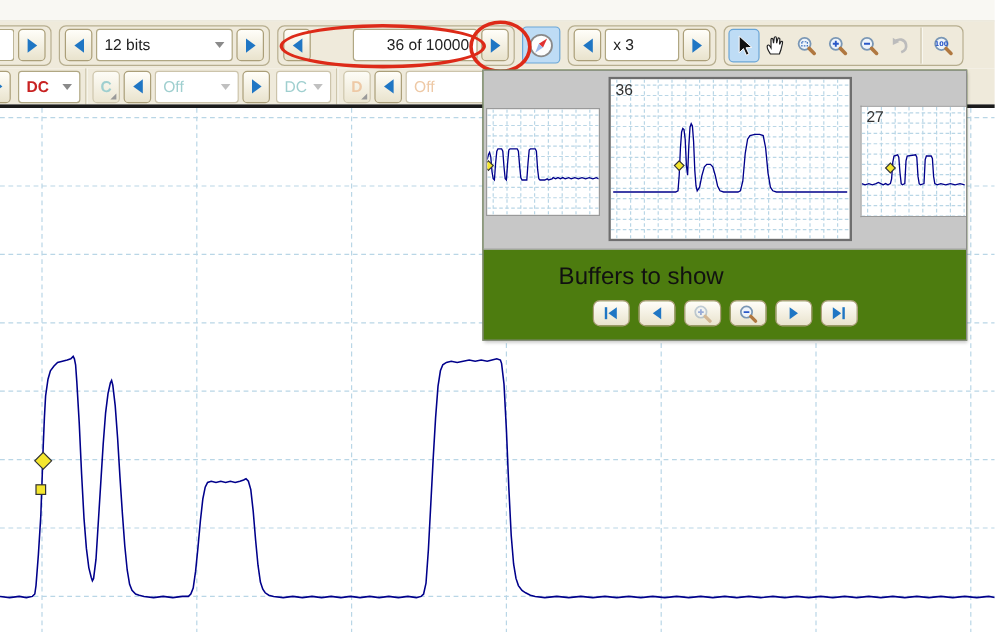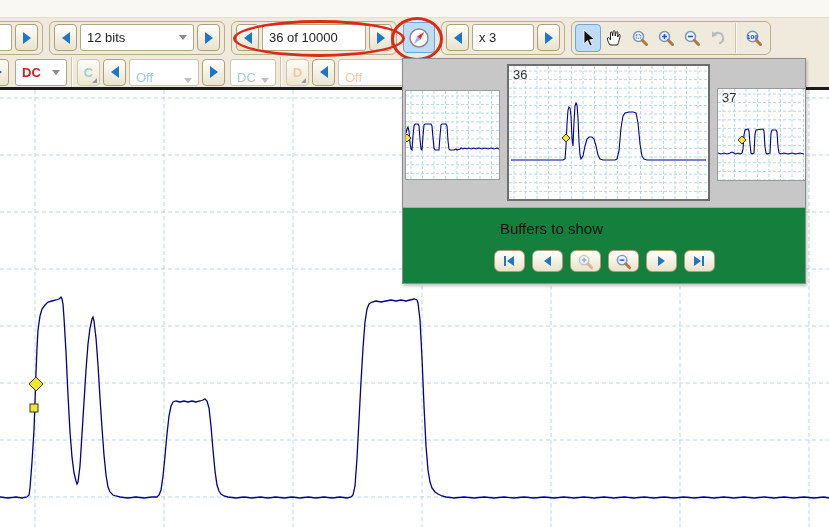--- a/index.html
+++ b/index.html
@@ -26,21 +26,21 @@
     font-family:"DejaVu Sans", sans-serif; }
   .tbtn.sel { background:#bedcf5; border-color:#6aa6d8; }
   .arrow-l::before { content:""; display:block; width:0; height:0;
     border:6px solid transparent; border-right:8px solid #1f76c4; border-left:0; }
   .arrow-r::before { content:""; display:block; width:0; height:0;
     border:6px solid transparent; border-left:8px solid #1f76c4; border-right:0; }
   .combo { height:27px; background:#fff; border:1px solid #b0a783; border-radius:3px;
     display:flex; align-items:center; padding:0 6px; font-size:13px; color:#222; }
   .combo .caret { margin-left:auto; width:0; height:0; border:4px solid transparent;
     border-top:5px solid #8a8a8a; transform:translateY(2px); }
-  .combo.dis { border-color:#ccc4ab;align-items:flex-end; }
+  .combo.dis { border-color:#ccc4ab; }
   .sep { width:2px; height:30px; margin:0 4px;
     border-left:1px solid #cdc5ab; border-right:1px solid #fbfaf4; }
   .chanbtn { position:relative; width:23px; height:27px; border:1px solid #cfc7ad;
     border-radius:4px; background:linear-gradient(#fdfcf6,#ece6d2);
     display:flex; align-items:center; justify-content:center;
     font-size:13px; font-weight:bold; }
   .chanbtn .corner { position:absolute; right:2px; bottom:2px; width:0; height:0;
     border-left:5px solid transparent; border-bottom:5px solid #9a9a9a; }
   .teal { color:#9fcfcf; } .orange { color:#eec9a6; }
   .red-text { color:#c82222; font-weight:bold; }
@@ -56,32 +56,32 @@
     pointer-events:none; z-index:50; }
   .e1 { left:233px; top:20px; width:172px; height:37px; }
   .e2 { left:391px; top:17px; width:52px; height:44px; }
 
   
   .chart { position:absolute; left:0; top:90px; width:829px; height:437px;
     background:#fff; }
 
   
   .popup { position:absolute; left:402px; top:58px; width:404px; height:226px;
-    background:#15803d; border:1px solid #8c8c8c; z-index:100;
+    background:#4d7c0f; border:1px solid #8c8c8c; z-index:100;
     box-shadow:1px 2px 3px rgba(0,0,0,.25); }
   .thumb-strip { position:absolute; left:0; top:0; width:402px; height:149px;
     background:#c7c7c7; border-bottom:1px solid #a8a8a8; overflow:hidden; }
   .thumb { position:absolute; background:#fff; border:1px solid #9a9a9a; overflow:hidden; }
   .thumb.current { border:2px solid #6e6e6e; }
   .thumb-label { position:absolute; left:4px; top:1px; font-size:13px; color:#333; z-index:5; }
   .popup-bottom { position:absolute; left:0; top:149px; width:402px; height:75px; }
   .bts-row { position:absolute; left:0; top:8px; width:402px; height:26px;
     display:flex; align-items:center; }
   .bts-label { position:absolute; left:0; width:200px; text-align:right;
-    font-size:15px; color:#111; top:4px; }
+    font-size:20px; color:#111; top:4px; }
   .bts-combo { position:absolute; left:206px; top:0; width:118px; height:26px;
     background:#fff; border:1px solid #b0b0b0; display:flex; align-items:center;
     padding:0 6px; font-size:14px; color:#a8a8a8; }
   .bts-combo .caret { margin-left:auto; width:0; height:0; border:5px solid transparent;
     border-top:6px solid #a0a0a0; transform:translateY(3px); }
   .nav-row { position:absolute; left:0; top:42px; width:402px; display:flex;
     justify-content:center; gap:7px; }
   .navbtn { width:31px; height:22px; border:1px solid #ab9f79; border-radius:6px;
     background:linear-gradient(#fffef9,#e9e3cd); display:flex; align-items:center;
     justify-content:center; gap:1px; }
@@ -115,21 +115,21 @@
         <span class="caret"></span>
       </div>
       <div class="tbtn">
           <span class="arrow-r"></span>
         </div>
     </div>
     <div class="tgroup">
       <div class="tbtn">
           <span class="arrow-l"></span>
         </div>
-      <div class="combo" style="width:104px; justify-content:flex-start;">
+      <div class="combo" style="width:104px; justify-content:flex-end;margin-left:32px;">
         <span>36 of 10000</span>
       </div>
       <div class="tbtn">
           <span class="arrow-r"></span>
         </div>
     </div>
     <div class="tbtn sel" style="width:32px; height:31px; margin-right:6px;">
       <svg width="22" height="22" viewBox="0 0 22 22">
         <circle cx="11" cy="11" r="9" fill="#fdfdfd" stroke="#8a8a8a" stroke-width="1.5"></circle>
         <polygon points="16,5 12.5,12.5 9,9.5" fill="#e03030"></polygon>
@@ -323,21 +323,21 @@
             <line x1="0" x2="199" y1="90.99999999999999" y2="90.99999999999999" stroke="#b9d6e6" stroke-width="1" stroke-dasharray="3,2"></line>
             <line x1="0" x2="199" y1="99.59999999999998" y2="99.59999999999998" stroke="#b9d6e6" stroke-width="1" stroke-dasharray="3,2"></line>
             <line x1="0" x2="199" y1="108.19999999999997" y2="108.19999999999997" stroke="#b9d6e6" stroke-width="1" stroke-dasharray="3,2"></line>
             <line x1="0" x2="199" y1="116.79999999999997" y2="116.79999999999997" stroke="#b9d6e6" stroke-width="1" stroke-dasharray="3,2"></line>
             <line x1="0" x2="199" y1="125.39999999999996" y2="125.39999999999996" stroke="#b9d6e6" stroke-width="1" stroke-dasharray="3,2"></line>
             <polyline points="2,94 20,94 40,94 54,94 56,93 57,80 58,58 59,44 60,41 61,42 62,50 63,72 64,80 65,56 66,40 67,37 68,39 69,52 70,76 71,89 72,93 74,90 76,80 78,73 80,71 83,71 85,73 87,80 89,89 91,93 94,94 106,94 108,93 110,85 112,62 114,50 116,47 120,46 124,46 127,47 129,57 131,78 133,90 135,93 138,94 160,94 180,94 197,94" fill="none" stroke="#00008b" stroke-width="1.1"></polyline>
             <polygon points="57,68 61,72 57,76 53,72" fill="#f4e62e" stroke="#333" stroke-width="1"></polygon>
           </svg>
       </div>
       <div class="thumb" style="left:314px; top:29px; width:88px; height:93px; border-right:none;">
-        <span class="thumb-label">37</span>
+        <span class="thumb-label">27</span>
         <svg width="86" height="91">
             <line x1="5" x2="5" y1="0" y2="91" stroke="#b9d6e6" stroke-width="1" stroke-dasharray="3,2"></line>
             <line x1="16.5" x2="16.5" y1="0" y2="91" stroke="#b9d6e6" stroke-width="1" stroke-dasharray="3,2"></line>
             <line x1="28" x2="28" y1="0" y2="91" stroke="#b9d6e6" stroke-width="1" stroke-dasharray="3,2"></line>
             <line x1="39.5" x2="39.5" y1="0" y2="91" stroke="#b9d6e6" stroke-width="1" stroke-dasharray="3,2"></line>
             <line x1="51" x2="51" y1="0" y2="91" stroke="#b9d6e6" stroke-width="1" stroke-dasharray="3,2"></line>
             <line x1="62.5" x2="62.5" y1="0" y2="91" stroke="#b9d6e6" stroke-width="1" stroke-dasharray="3,2"></line>
             <line x1="74" x2="74" y1="0" y2="91" stroke="#b9d6e6" stroke-width="1" stroke-dasharray="3,2"></line>
             <line x1="85.5" x2="85.5" y1="0" y2="91" stroke="#b9d6e6" stroke-width="1" stroke-dasharray="3,2"></line>
             <line x1="0" x2="86" y1="5" y2="5" stroke="#b9d6e6" stroke-width="1" stroke-dasharray="3,2"></line>

